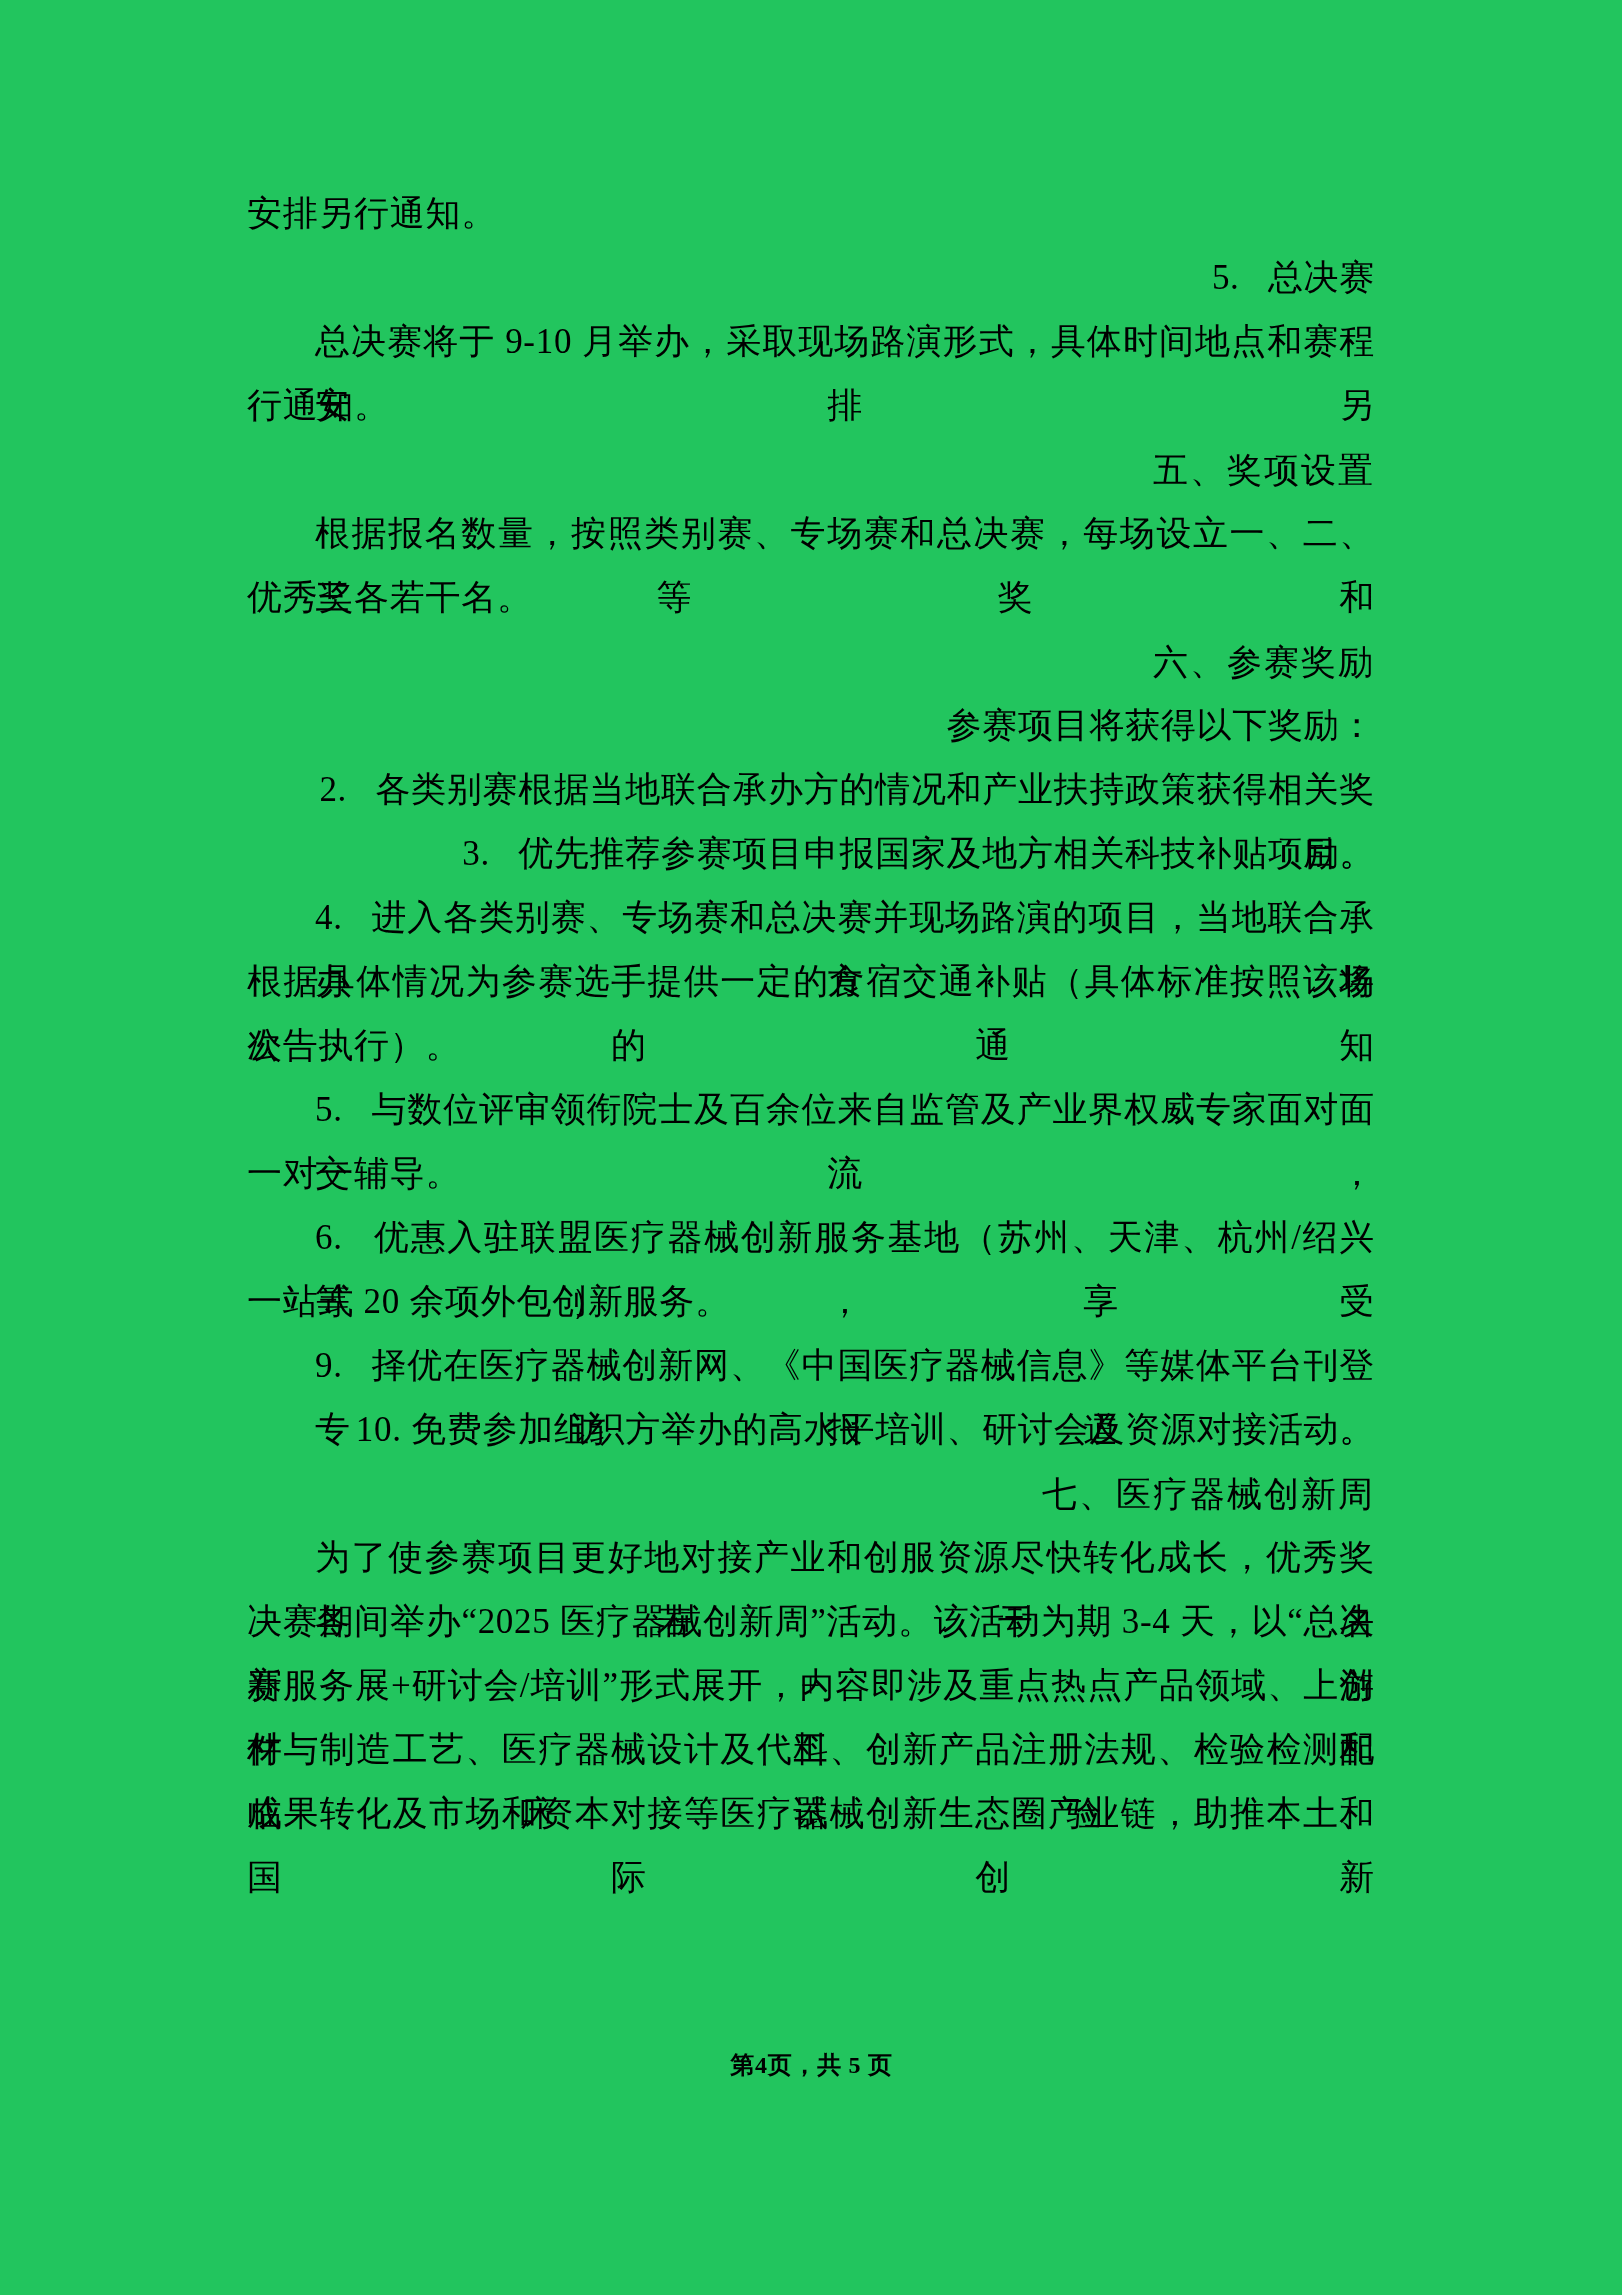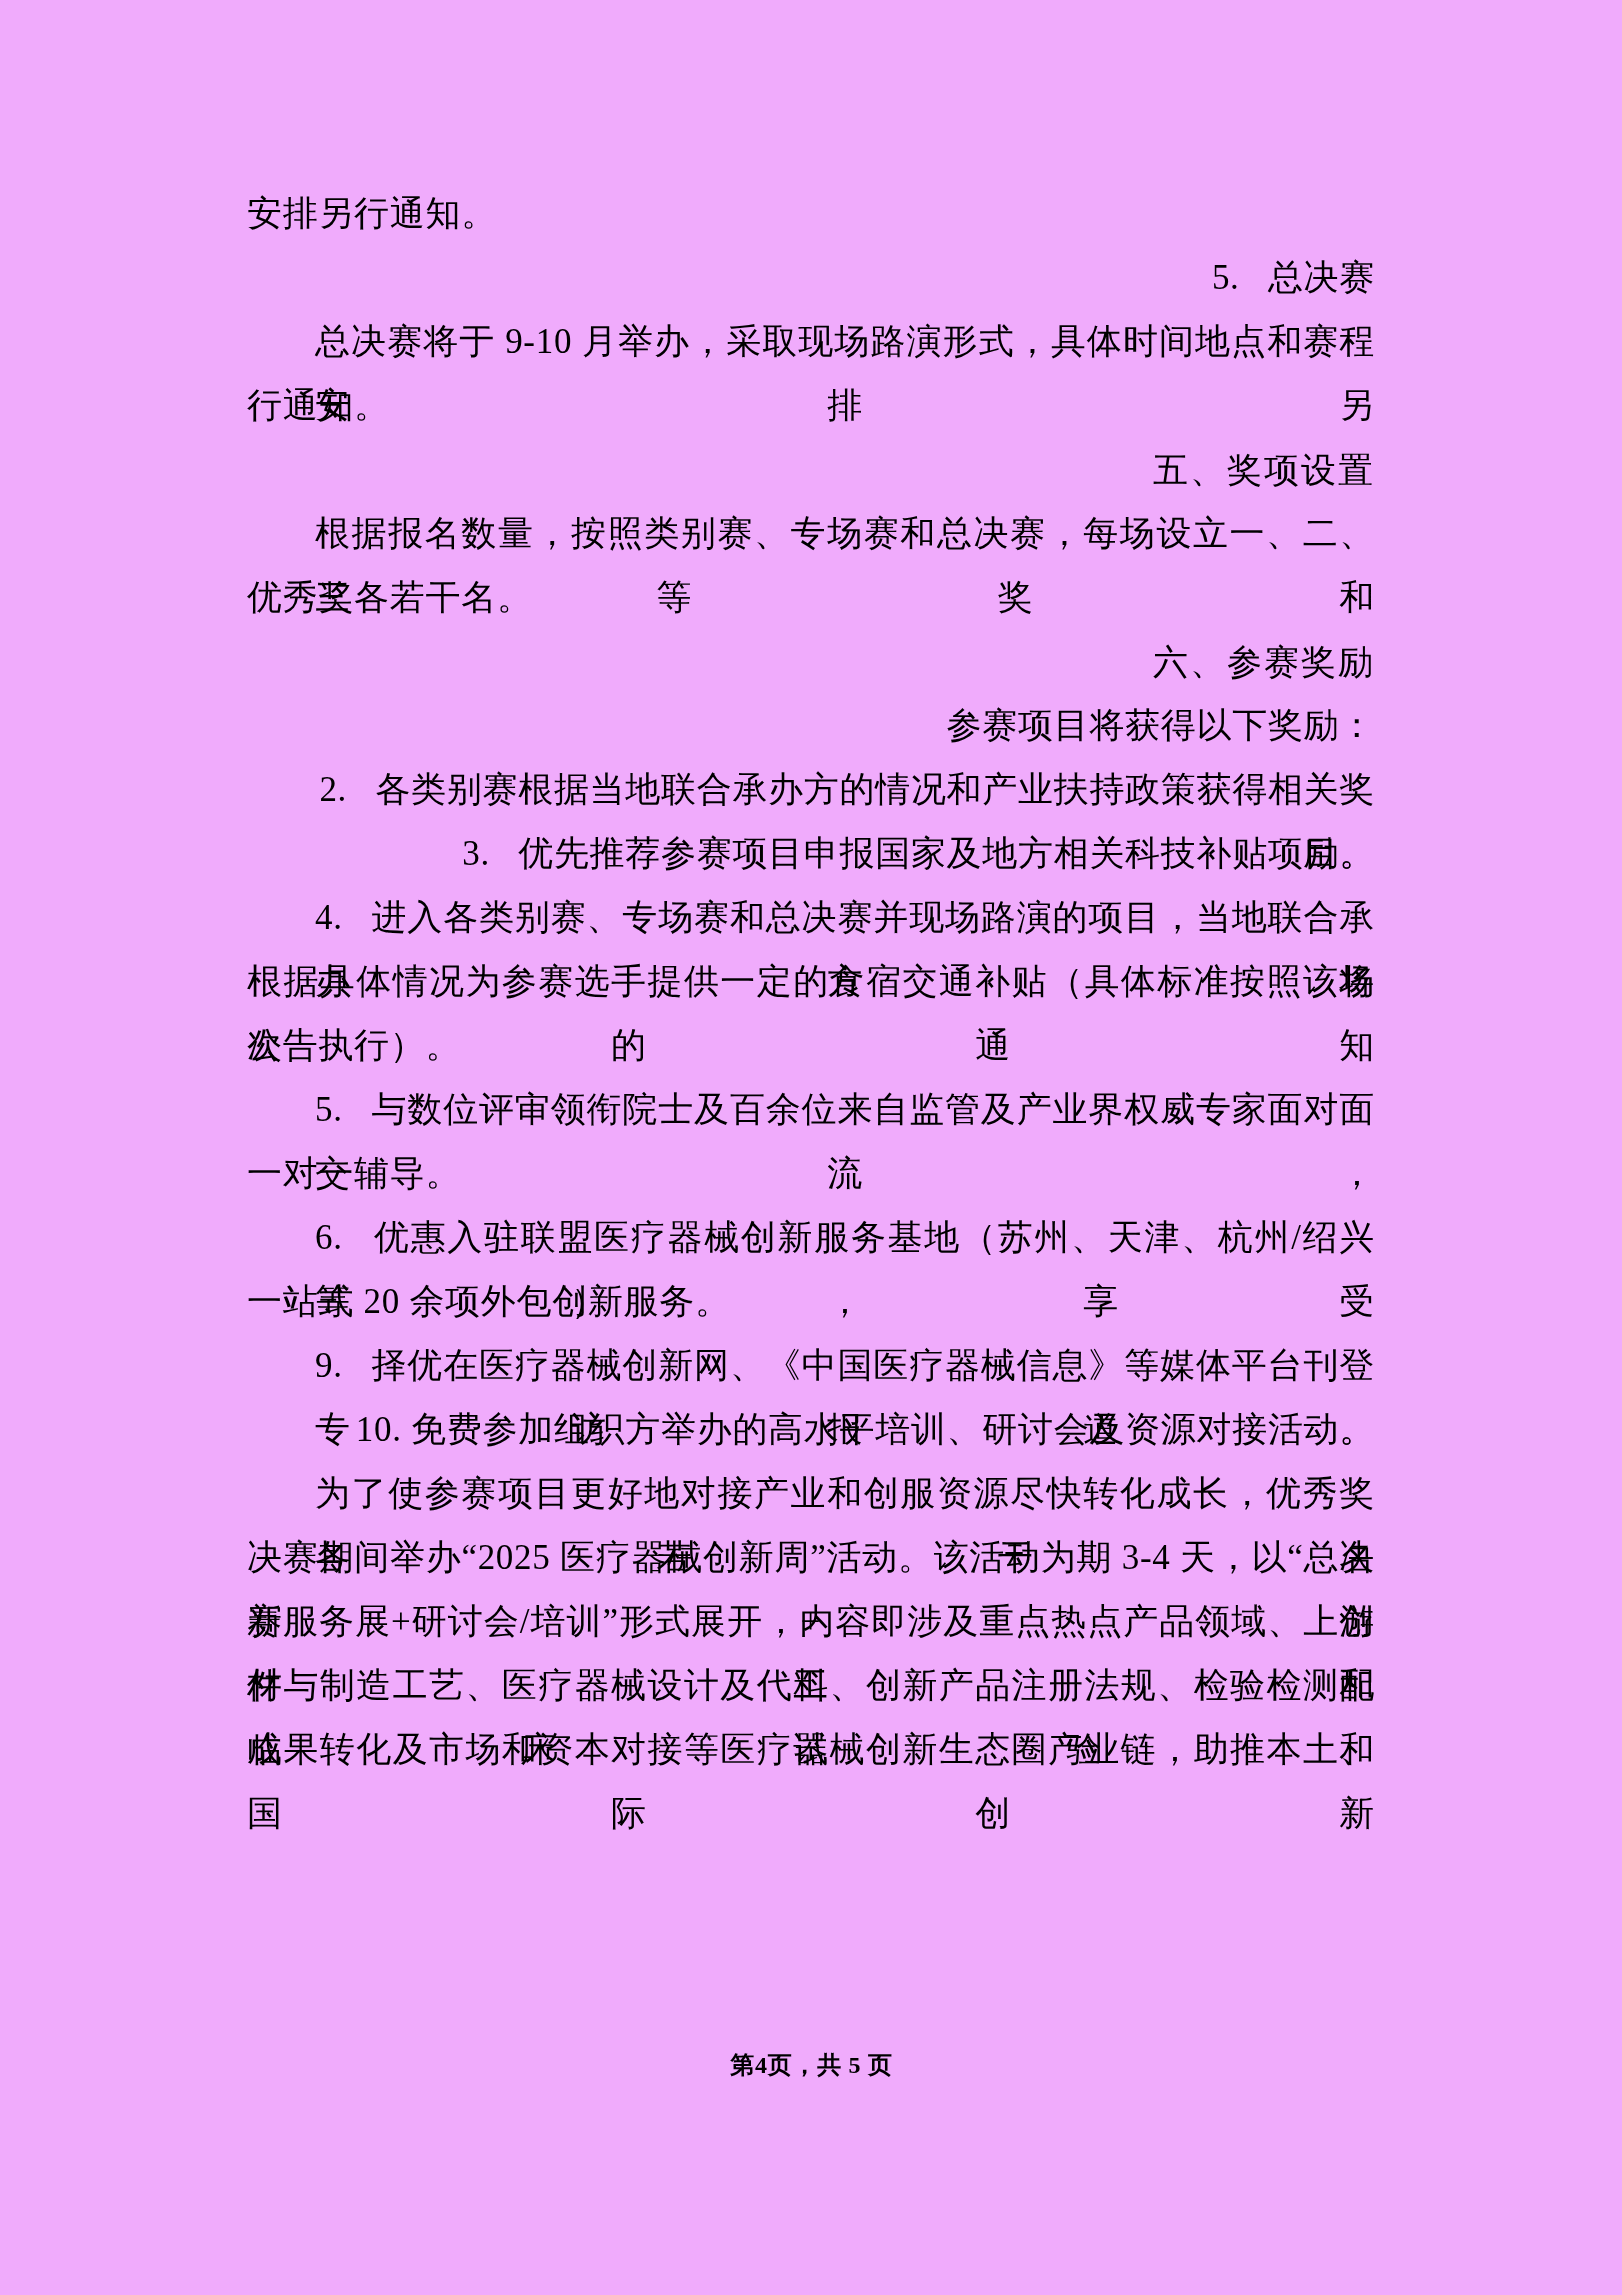--- a/index.html
+++ b/index.html
@@ -5,21 +5,21 @@
   html, body {
     margin: 0;
     padding: 0;
     background: #e8e8e8;
   }
   .page {
     position: relative;
     width: 1623px;
     height: 2295px;
     margin: 0 auto;
-    background: #f0abfc;
+    background: #22c55e;
     color: #000000;
     font-family: "Liberation Serif", "DejaVu Serif", serif;
     overflow: hidden;
   }
   .content {
     position: absolute;
     left: 247px;
     top: 182px;
     width: 1128px;
   }
@@ -75,20 +75,21 @@
     <div class="line indent">3.   优先推荐参赛项目申报国家及地方相关科技补贴项目。</div>
     <div class="line indent justify">4.   进入各类别赛、专场赛和总决赛并现场路演的项目，当地联合承办方将</div>
     <div class="line justify">根据具体情况为参赛选手提供一定的食宿交通补贴（具体标准按照该场次的通知</div>
     <div class="line">公告执行）。</div>
     <div class="line indent justify">5.   与数位评审领衔院士及百余位来自监管及产业界权威专家面对面交流，</div>
     <div class="line">一对一辅导。</div>
     <div class="line indent justify">6.   优惠入驻联盟医疗器械创新服务基地（苏州、天津、杭州/绍兴等），享受</div>
     <div class="line">一站式 20 余项外包创新服务。</div>
     <div class="line indent justify">9.   择优在医疗器械创新网、《中国医疗器械信息》等媒体平台刊登专访报道。</div>
     <div class="line indent">10. 免费参加组织方举办的高水平培训、研讨会及资源对接活动。</div>
+    <div class="line indent bold">七、医疗器械创新周</div>
     <div class="line indent justify">为了使参赛项目更好地对接产业和创服资源尽快转化成长，优秀奖各若干名</div>
     <div class="line justify">决赛期间举办“2025 医疗器械创新周”活动。该活动为期 3-4 天，以“总决赛+创</div>
     <div class="line justify">新服务展+研讨会/培训”形式展开，内容即涉及重点热点产品领域、上游材料配</div>
     <div class="line justify">件与制造工艺、医疗器械设计及代工、创新产品注册法规、检验检测和临床试验、</div>
     <div class="line justify">成果转化及市场和资本对接等医疗器械创新生态圈产业链，助推本土和国际创新</div>
   </div>
   <div class="footer">第4页，共 5 页</div>
 </div>
 
 

